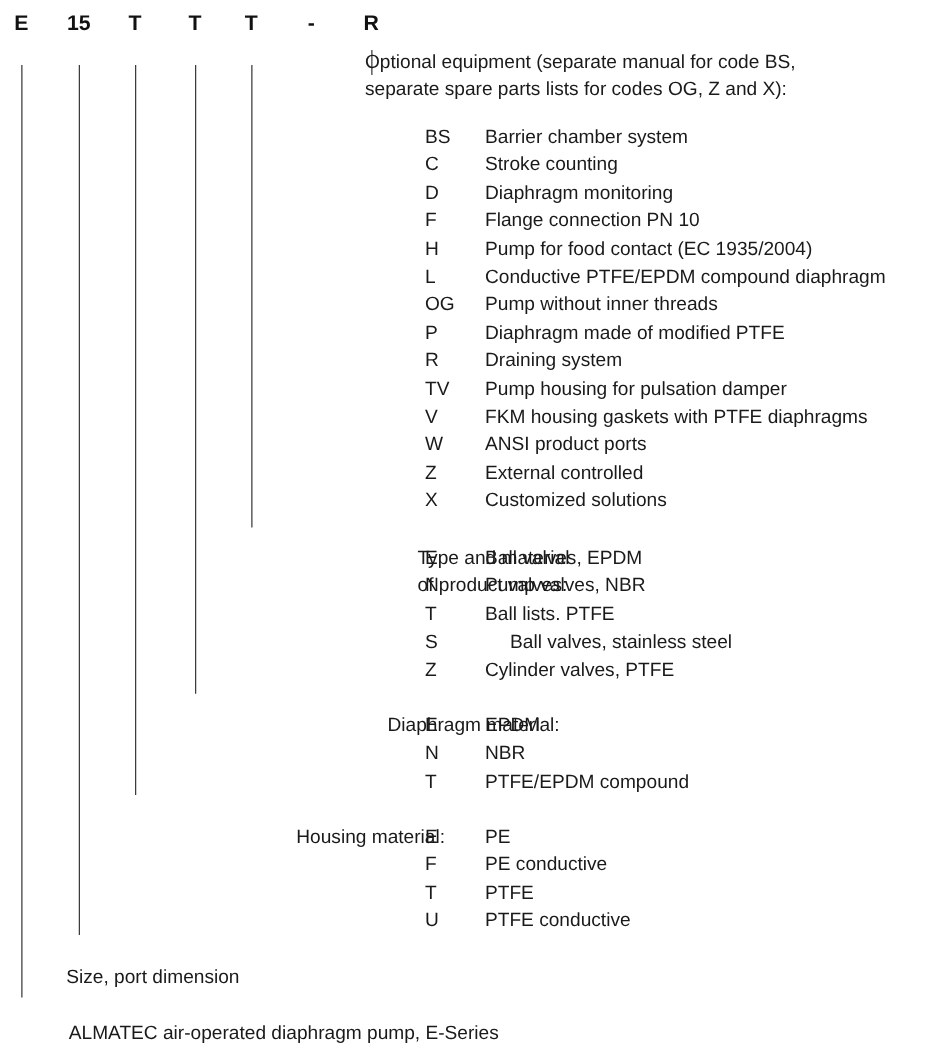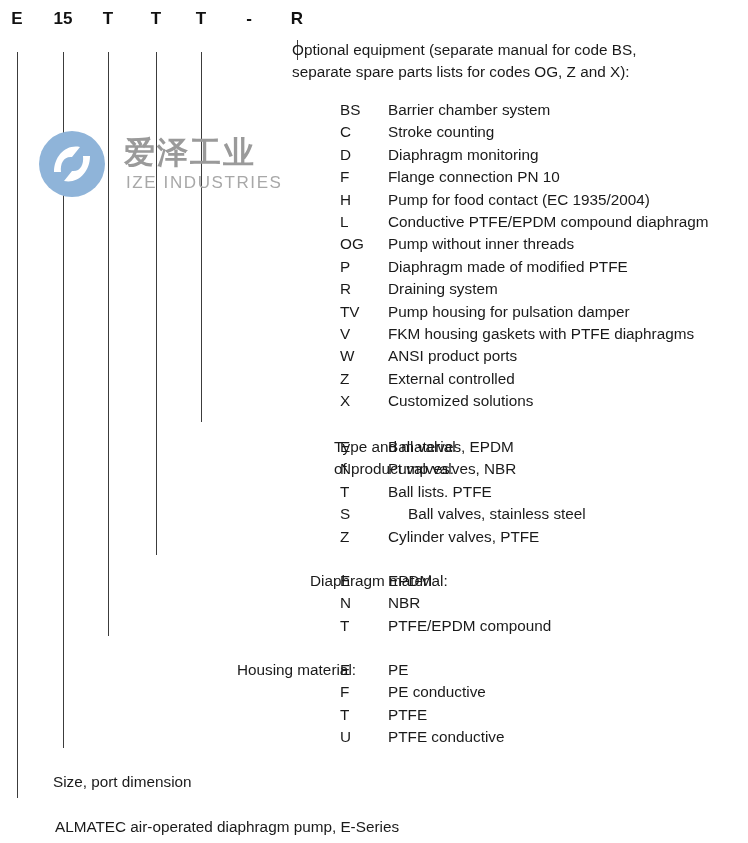--- a/index.html
+++ b/index.html
@@ -148,32 +148,20 @@
 
   <div id="leader-lines">
       <div class="vline" style="left: 17px; top: 52px; height: 746px;"></div>
       <div class="vline" style="left: 63px; top: 52px; height: 696px;"></div>
       <div class="vline" style="left: 108px; top: 52px; height: 584px;"></div>
       <div class="vline" style="left: 156px; top: 52px; height: 503px;"></div>
       <div class="vline" style="left: 201px; top: 52px; height: 370px;"></div>
       <div class="vline" style="left: 297px; top: 40px; height: 20px;"></div>
     </div>
 
-  <div class="watermark">
-    <div class="wm-circle">
-      <svg viewBox="0 0 68 68" width="68" height="68" aria-hidden="true">
-        <circle cx="34" cy="34" r="33" fill="#8fb4d9"></circle>
-        <path d="M16 42 C16 26, 28 14, 42 17 L34 27 C26 26, 22 33, 23 42 Z" fill="#ffffff"></path>
-        <path d="M52 26 C52 42, 40 54, 26 51 L34 41 C42 42, 46 35, 45 26 Z" fill="#ffffff"></path>
-        <path d="M30 18 L38 18 L38 50 L30 50 Z" fill="#ffffff" opacity="0"></path>
-      </svg>
-    </div>
-    <div class="wm-cn">爱泽工业</div>
-    <div class="wm-en">IZE INDUSTRIES</div>
-  </div>
 
   <div class="opt-head">
     <div class="hl">Optional equipment (separate manual for code BS,</div>
     <div class="hl">separate spare parts lists for codes OG, Z and X):</div>
   </div>
 
   <div id="opt-list">
       <div class="code-item" style="left: 340px; top: 99px;">
         <span class="ci-code">BS</span>
         <span class="ci-desc" style="left: 48px;">Barrier chamber system</span>

